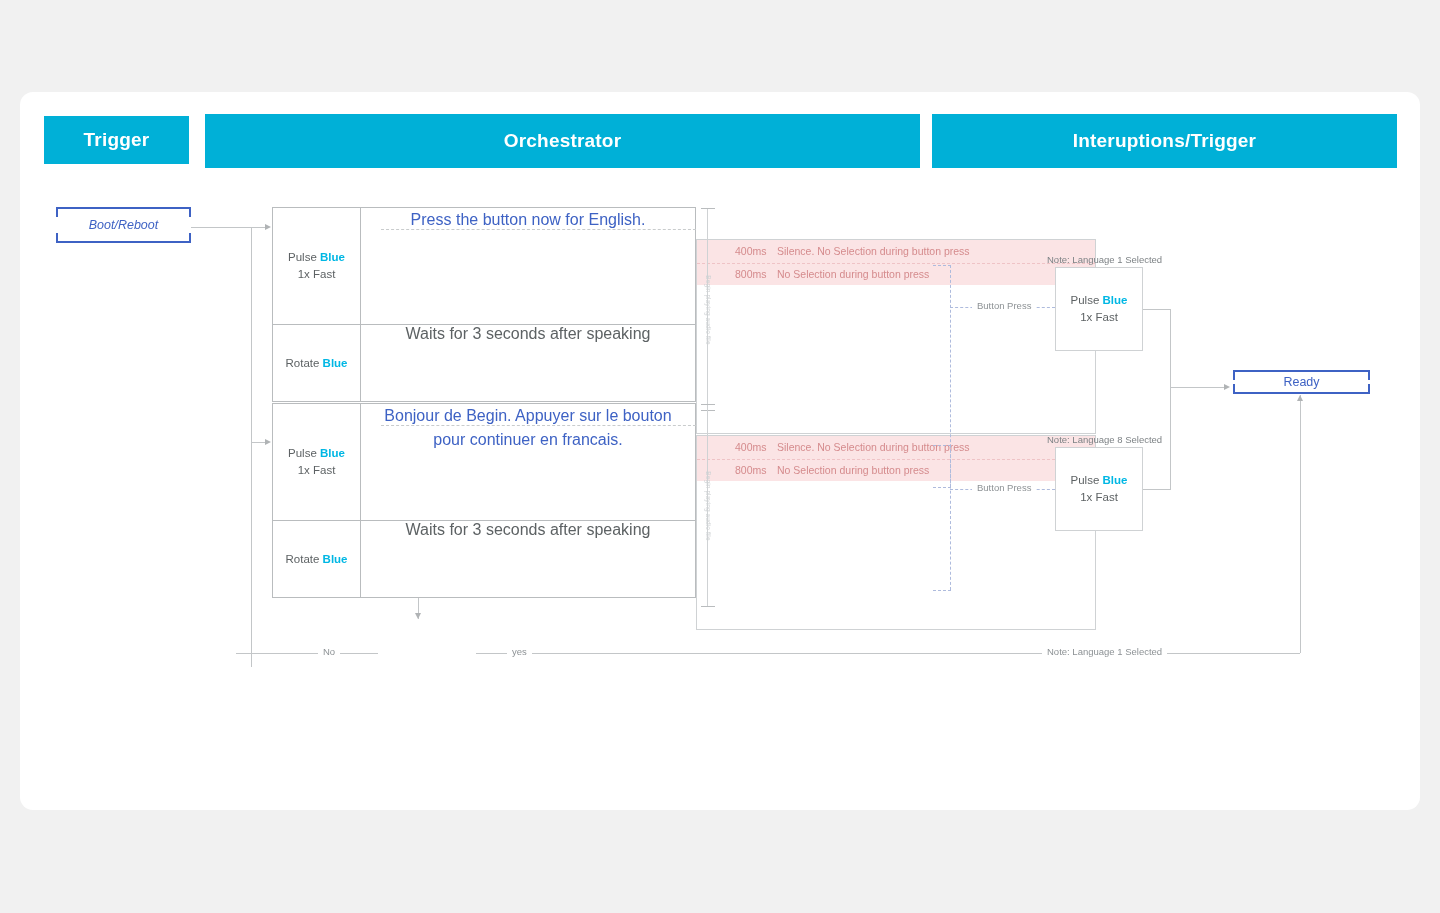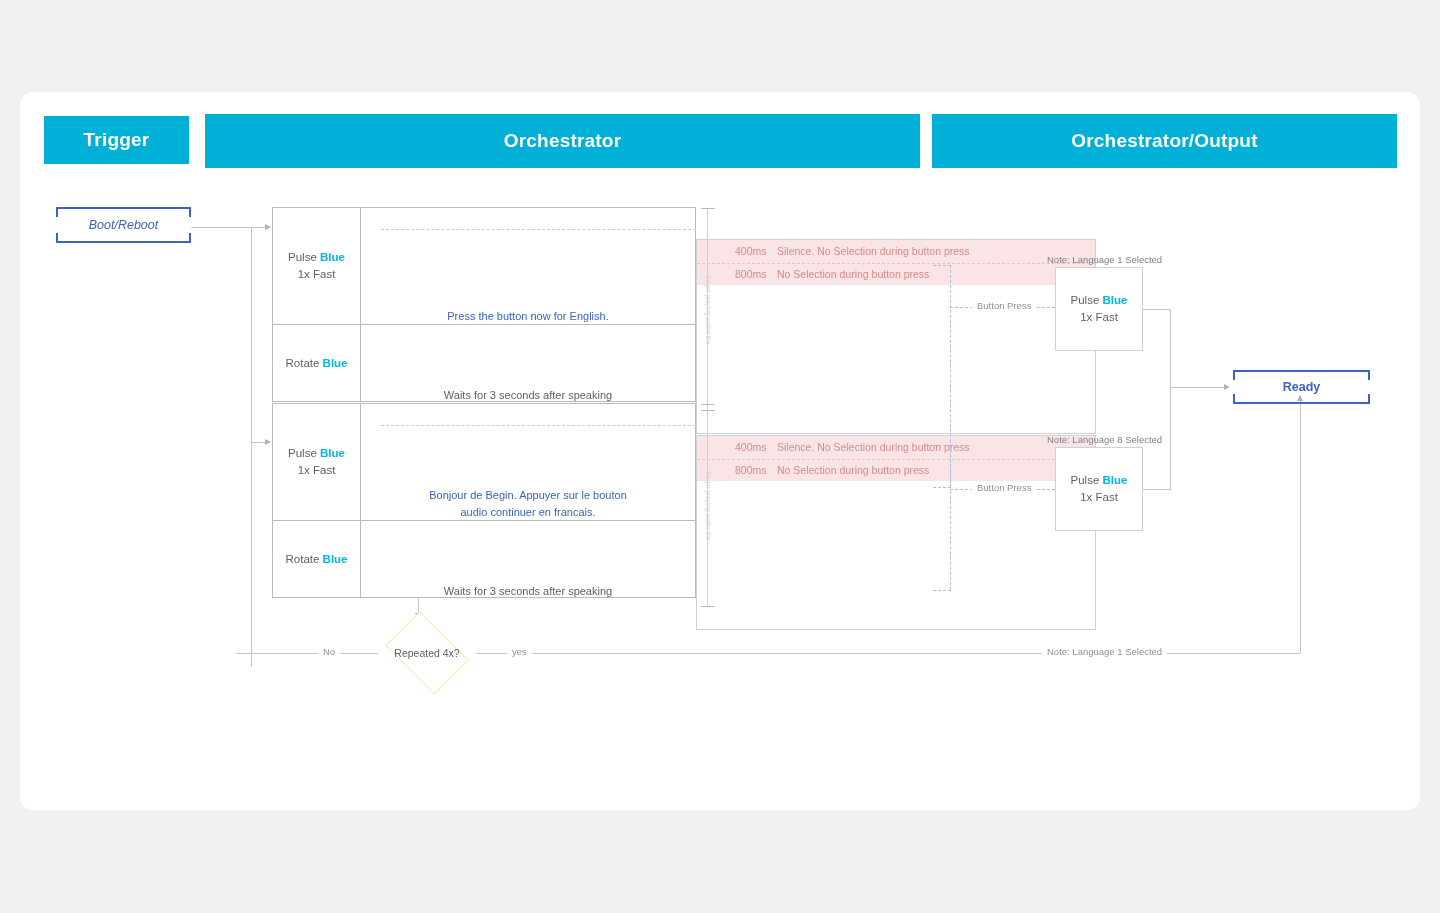--- a/index.html
+++ b/index.html
@@ -36,37 +36,37 @@
     color: #3e62c4;
     font-size: 12.5px;
   }
   .bracket .bk {
     position: absolute; left: 0; right: 0; height: 10px;
     border-left: 2px solid #3e62c4; border-right: 2px solid #3e62c4;
   }
   .bracket .bk.top    { top: 0;    border-top: 2px solid #3e62c4; }
   .bracket .bk.bottom { bottom: 0; border-bottom: 2px solid #3e62c4; }
   #node-boot  { left: 36px;  top: 115px; width: 135px; height: 36px; font-style: italic; }
-  #node-ready { left: 1213px; top: 278px; width: 137px; height: 34px; font-weight: bold; }
+  #node-ready { left: 1213px; top: 278px; width: 137px; height: 24px; }
 
   
   .pblock { position: absolute; border: 1px solid #b9bcbe; background: #fff; }
   .pblock .lcell {
     position: absolute; left: 0; top: 0;
     width: 88px; height: 100%;
     border-right: 1px solid #b9bcbe;
     display: flex; flex-direction: column;
     align-items: center; justify-content: center;
     font-size: 11.5px; color: #5d6264; line-height: 1.45;
     text-align: center;
   }
   .pblock .rcell {
     position: absolute; left: 88px; top: 0; right: 0; height: 100%;
-    display: flex; align-items: flex-end; justify-content: center;
-    font-size: 11px; color: #5d6264; text-align: center;
+    display: flex; align-items: flex-start; justify-content: center;
+    font-size: 16px; color: #5d6264; text-align: center;
   }
   .blue { color: #00b7e4; font-weight: bold; }
   .speech { color: #3e62c4; line-height: 1.5; }
 
   #blk1-speak  { left: 252px; top: 115px; width: 424px; height: 118px; }
   #blk1-rotate { left: 252px; top: 232px; width: 424px; height: 78px; }
   #blk2-speak  { left: 252px; top: 311px; width: 424px; height: 118px; }
   #blk2-rotate { left: 252px; top: 428px; width: 424px; height: 78px; }
 
   
@@ -167,21 +167,21 @@
 
 <div id="canvas">
 
   <div class="lane-header" id="lane-trigger">
     <span>Trigger</span>
   </div>
   <div class="lane-header" id="lane-orch">
     <span>Orchestrator</span>
   </div>
   <div class="lane-header" id="lane-output">
-    <span>Orchestrator/Output</span>
+    <span>Interuptions/Trigger</span>
   </div>
 
   <div class="bracket" id="node-boot">
     <div class="bk top"></div>
     <div class="bk bottom"></div>
     <span>Boot/Reboot</span>
   </div>
 
   <div class="h" style="left:171px; top:135px; width:60px;"></div>
 
@@ -244,21 +244,21 @@
     <div class="lcell">
       <div>
         <span>Pulse</span>
         <span class="blue">Blue</span>
       </div>
       <div>1x Fast</div>
     </div>
     <div class="rcell">
       <div class="speech">
         <div>Bonjour de Begin. Appuyer sur le bouton</div>
-        <div>audio continuer en francais.</div>
+        <div>pour continuer en francais.</div>
       </div>
     </div>
   </div>
   <div class="pblock" id="blk2-rotate">
     <div class="lcell">
       <div>
         <span>Rotate</span>
         <span class="blue">Blue</span>
       </div>
     </div>
@@ -285,24 +285,20 @@
   <div class="audio-marker" style="left:680px; top:312px; height:203px;">
     <div class="stem"></div>
     <div class="cap t"></div>
     <div class="cap b"></div>
     <div class="lbl">Begin playing audio file</div>
   </div>
 
   <div class="v" style="left:398px; top:506px; height:21px;"></div>
   <div class="arrow-d" style="left:394.5px; top:521px;"></div>
 
-  <div id="diamond">
-    <div class="dshape"></div>
-    <div class="dlabel">Repeated 4x?</div>
-  </div>
 
   <div class="h" style="left:216px; top:561px; width:142px;"></div>
   <div class="edge-label" style="left:298px; top:554px;">No</div>
 
   <div class="h" style="left:456px; top:561px; width:824px;"></div>
   <div class="edge-label" style="left:487px; top:554px;">yes</div>
   <div class="edge-label" style="left:1022px; top:554px;">Note: Language 1 Selected</div>
   <div class="v" style="left:1280px; top:303px; height:258px;"></div>
   <div class="arrow-u" style="left:1276.5px; top:303px;"></div>
 

